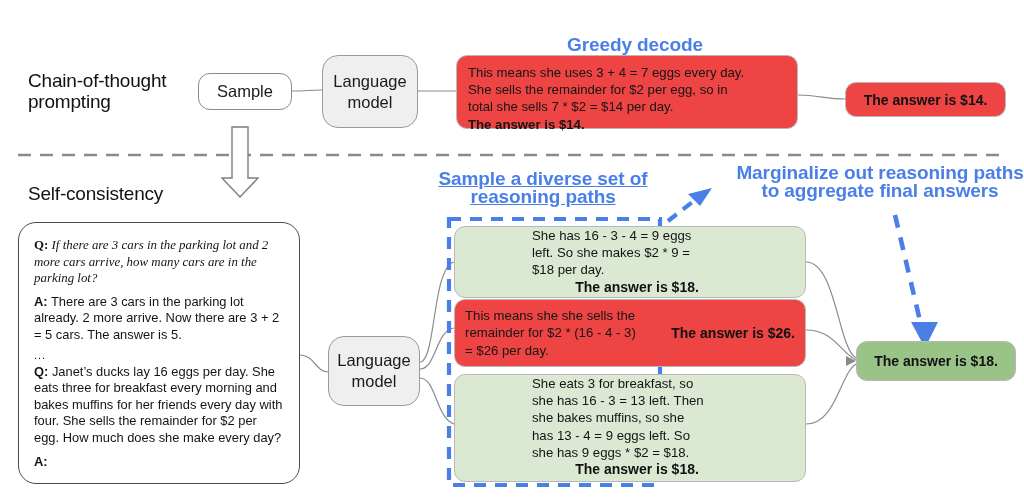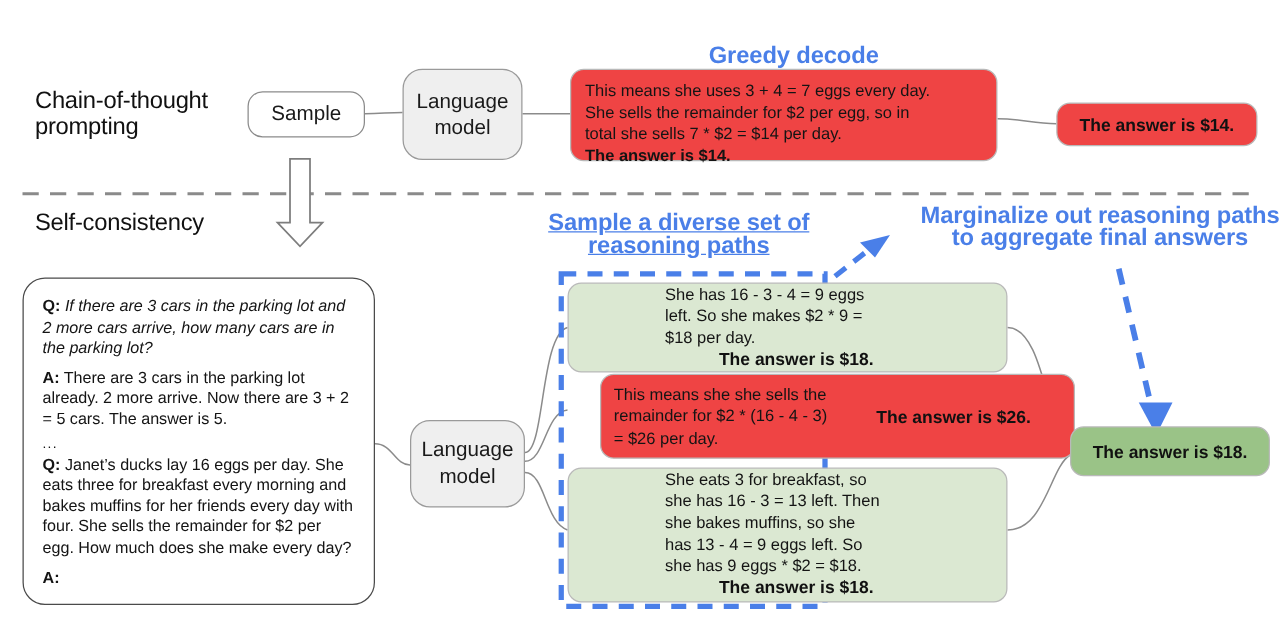--- a/index.html
+++ b/index.html
@@ -49,21 +49,21 @@
     text-align:center;white-space:pre-line;letter-spacing:-0.1px;
   }
 
   
   .prompt-box{
     border:1.4px solid #4a4a4a;border-radius:18px;background:#fff;
     padding:14px 15px 12px 15px;
   }
   .pb-p{margin:0 0 7px 0;font-size:12.9px;line-height:16.6px;color:#141414;}
   .pb-p:last-child{margin-bottom:0;}
-  .pb-q-italic{font-style:italic;}
+  .pb-q-italic{font-style:italic;font-family:Liberation Serif, serif;}
   .pb-lbl{font-weight:bold;font-style:normal;}
   .pb-dots{font-size:11px;line-height:9px;letter-spacing:1px;margin:0 0 4px 0;color:#141414;}
 
   svg.overlay{position:absolute;left:0;top:0;width:1024px;height:504px;pointer-events:none;}
 </style>
 </head>
 <body>
 
 <svg class="overlay">
 
@@ -115,21 +115,21 @@
   <div class="btext">This means she uses 3 + 4 = 7 eggs every day.
 She sells the remainder for $2 per egg, so in
 total she sells 7 * $2 = $14 per day.</div>
   <div class="btext" style="font-weight:bold;">The answer is $14.</div>
 </div>
 
 <div class="abs cbox pink" style="left:845px;top:82px;width:161px;height:35px;display:flex;align-items:center;justify-content:center;">
   <span class="answer-text">The answer is $14.</span>
 </div>
 
-<div class="abs section-title" style="left:28px;top:168px;width:230px;">Self-consistency</div>
+<div class="abs section-title" style="left:28px;top:183px;width:230px;">Self-consistency</div>
 
 <div class="abs prompt-box" style="left:18px;top:222px;width:282px;height:262px;">
   <p class="pb-p pb-q-italic">
     <span class="pb-lbl">Q:</span><span> If there are 3 cars in the parking lot and 2 more cars arrive, how many cars are in the parking lot?</span>
   </p>
   <p class="pb-p">
     <span class="pb-lbl">A:</span><span> There are 3 cars in the parking lot already. 2 more arrive. Now there are 3 + 2 = 5 cars. The answer is 5.</span>
   </p>
   <p class="pb-dots">...</p>
   <p class="pb-p">
@@ -149,21 +149,21 @@
 <div class="abs blue-label" style="left:724px;top:164px;width:312px;">Marginalize out reasoning paths
 to aggregate final answers</div>
 
 <div class="abs cbox lgreen" style="left:454px;top:226px;width:352px;height:72px;display:flex;align-items:center;padding:0 10px;">
   <div class="btext" style="width:196px;">She has 16 - 3 - 4 = 9 eggs
 left. So she makes $2 * 9 =
 $18 per day.</div>
   <div class="answer-text" style="margin-left:14px;">The answer is $18.</div>
 </div>
 
-<div class="abs cbox pink" style="left:480px;top:299px;width:380px;height:68px;display:flex;align-items:center;padding:0 10px;">
+<div class="abs cbox pink" style="left:454px;top:299px;width:352px;height:68px;display:flex;align-items:center;padding:0 10px;">
   <div class="btext" style="width:196px;">This means she she sells the
 remainder for $2 * (16 - 4 - 3)
 = $26 per day.</div>
   <div class="answer-text" style="margin-left:14px;">The answer is $26.</div>
 </div>
 
 <div class="abs cbox lgreen" style="left:454px;top:374px;width:352px;height:108px;display:flex;align-items:center;padding:0 10px;">
   <div class="btext" style="width:196px;">She eats 3 for breakfast, so
 she has 16 - 3 = 13 left. Then
 she bakes muffins, so she

